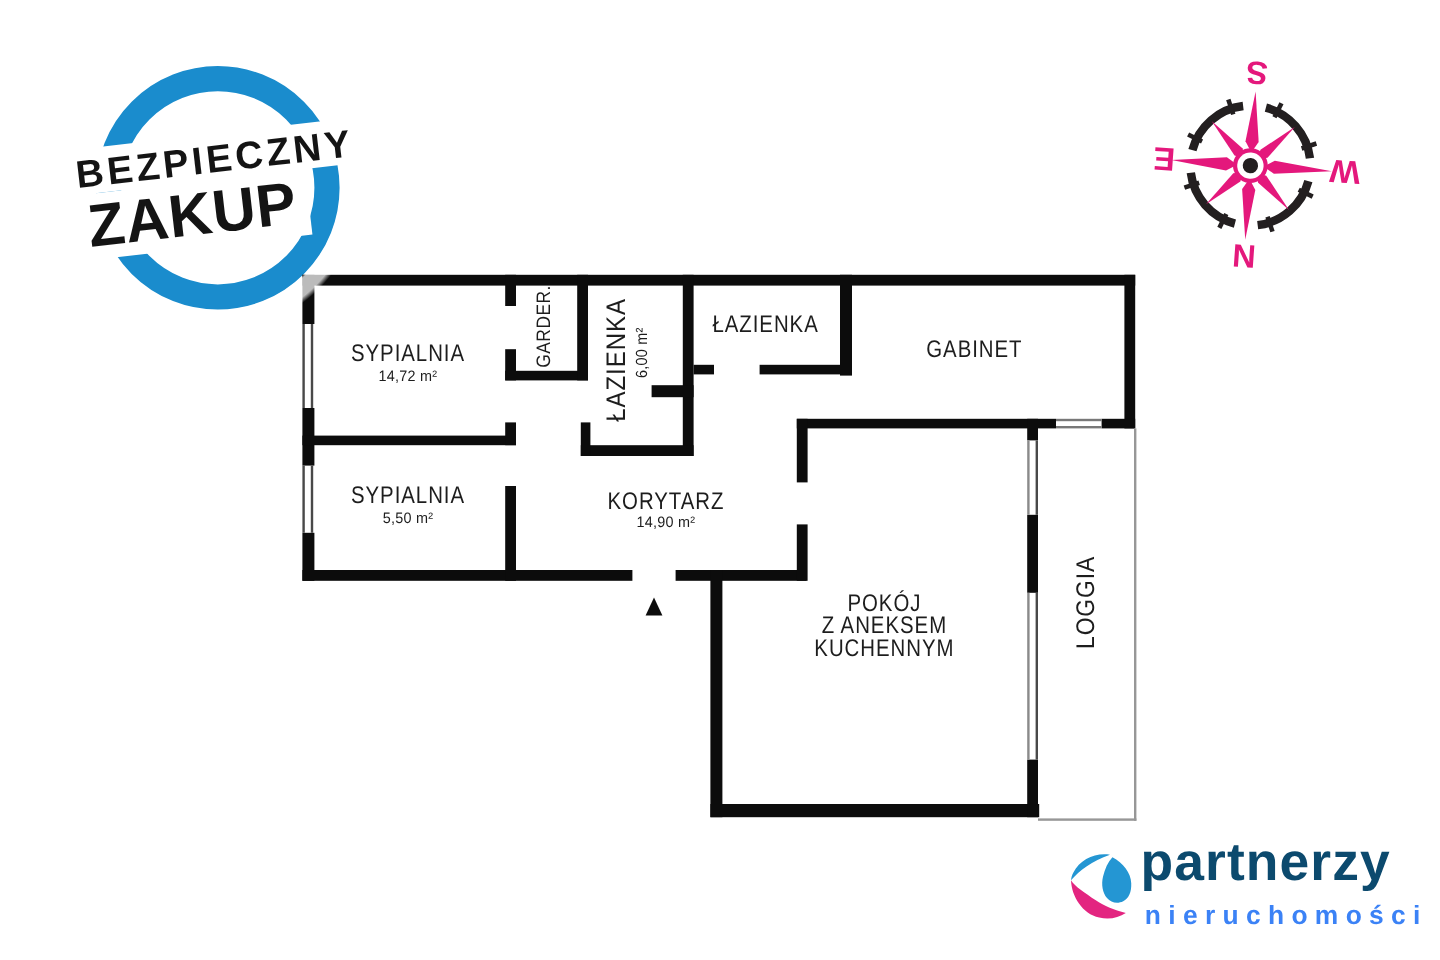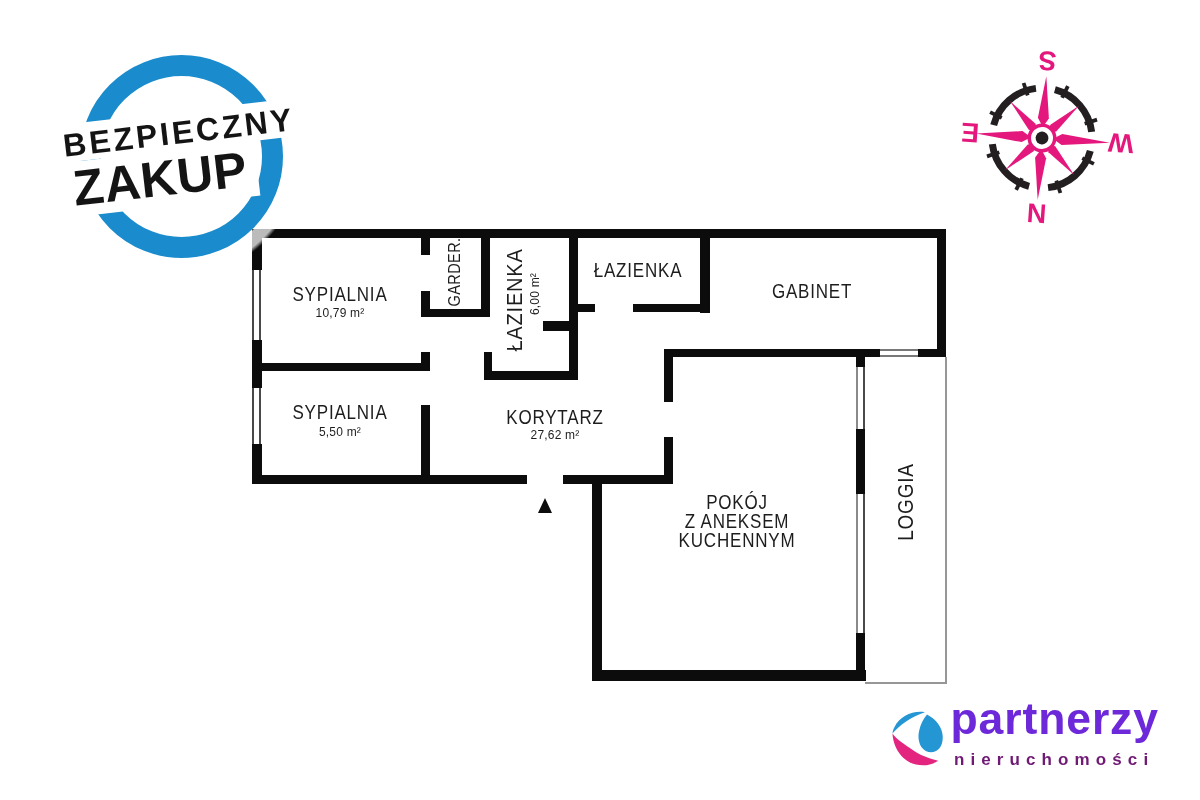--- a/index.html
+++ b/index.html
@@ -87,36 +87,36 @@
 <div class="gl" style="left:862.8px;top:367px;width:1.8px;height:62px;"></div>
 
 <div class="gl" style="left:856.2px;top:494px;width:1.8px;height:139px;background:#8a8a8a;"></div>
 <div class="gl" style="left:862.8px;top:494px;width:1.8px;height:139px;"></div>
 
 <div class="thin" style="left:945px;top:357px;width:1.8px;height:327px;"></div>
 
 <div class="thin" style="left:865px;top:682.3px;width:81.8px;height:1.8px;"></div>
 
 <div class="lbl" style="left:340px;top:295px;">SYPIALNIA</div>
-<div class="area" style="left:340px;top:313px;">10,79 m²</div>
+<div class="area" style="left:340px;top:313px;">14,72 m²</div>
 
 <div class="lbl vl" style="left:454px;top:272px;font-size:14.5px;letter-spacing:0.4px;">GARDER.</div>
 
 <div class="lbl vl" style="left:515px;top:300px;font-size:20px;">ŁAZIENKA</div>
 <div class="area vl" style="left:535px;top:294px;">6,00 m²</div>
 
 <div class="lbl" style="left:638px;top:271px;">ŁAZIENKA</div>
 
 <div class="lbl" style="left:812px;top:292px;">GABINET</div>
 
 <div class="lbl" style="left:340px;top:413px;">SYPIALNIA</div>
 <div class="area" style="left:340px;top:432px;">5,50 m²</div>
 
 <div class="lbl" style="left:555px;top:418px;">KORYTARZ</div>
-<div class="area" style="left:555px;top:435px;">27,62 m²</div>
+<div class="area" style="left:555px;top:435px;">14,90 m²</div>
 
 <div class="lbl" style="left:737px;top:503px;">POKÓJ</div>
 <div class="lbl" style="left:737px;top:522px;">Z ANEKSEM</div>
 <div class="lbl" style="left:737px;top:541px;">KUCHENNYM</div>
 
 <div class="lbl vl" style="left:906px;top:502px;font-size:19px;">LOGGIA</div>
 
 </div>
 
 <div style="position:absolute;left:52px;top:126px;transform:rotate(-6.6deg);transform-origin:0 0;z-index:4;">
@@ -196,15 +196,15 @@
 
 <div style="position:absolute;left:892px;top:711px;z-index:2;">
   
   <svg width="53" height="55" viewBox="0 0 53 55">
     <path d="M 0.5,22.5 C 1,36 10,50.5 24,53.6 C 32,55.4 40,54 46.2,49.8 C 36.5,47.5 27,43.5 21.5,39.5 C 11.5,32.5 4,28 0.5,22.5 Z" fill="#e32580"></path>
     <path d="M 33,1.2 C 21,-0.8 8,5 2.5,16 C 1.2,18.5 0.7,20.3 0.5,22.5 C 7.5,14.3 18,6.3 33,1.2 Z" fill="#2496d3"></path>
     <path d="M 35,3.4 C 44,8 50.4,16.5 50.7,25 C 51,32.5 48.6,37.6 44,40 C 39.2,42.4 33.8,41.2 30.5,37.3 C 26.8,33 25.6,26 27.2,19.4 C 28.8,12.9 31.2,7.7 35,3.4 Z" fill="#2496d3"></path>
   </svg>
 </div>
 
-<div style="position:absolute;left:950.5px;top:693.5px;font-weight:bold;font-size:44.5px;letter-spacing:0.9px;color:#6d28d9;z-index:2;">partnerzy</div>
-
-<div style="position:absolute;left:954px;top:750px;font-weight:bold;font-size:17px;letter-spacing:6.1px;color:#701a75;z-index:2;">nieruchomości</div>
+<div style="position:absolute;left:950.5px;top:693.5px;font-weight:bold;font-size:44.5px;letter-spacing:0.9px;color:#0c4a6e;z-index:2;">partnerzy</div>
+
+<div style="position:absolute;left:954px;top:750px;font-weight:bold;font-size:22px;letter-spacing:6.1px;color:#3b82f6;z-index:2;">nieruchomości</div>
 
 </body></html>

